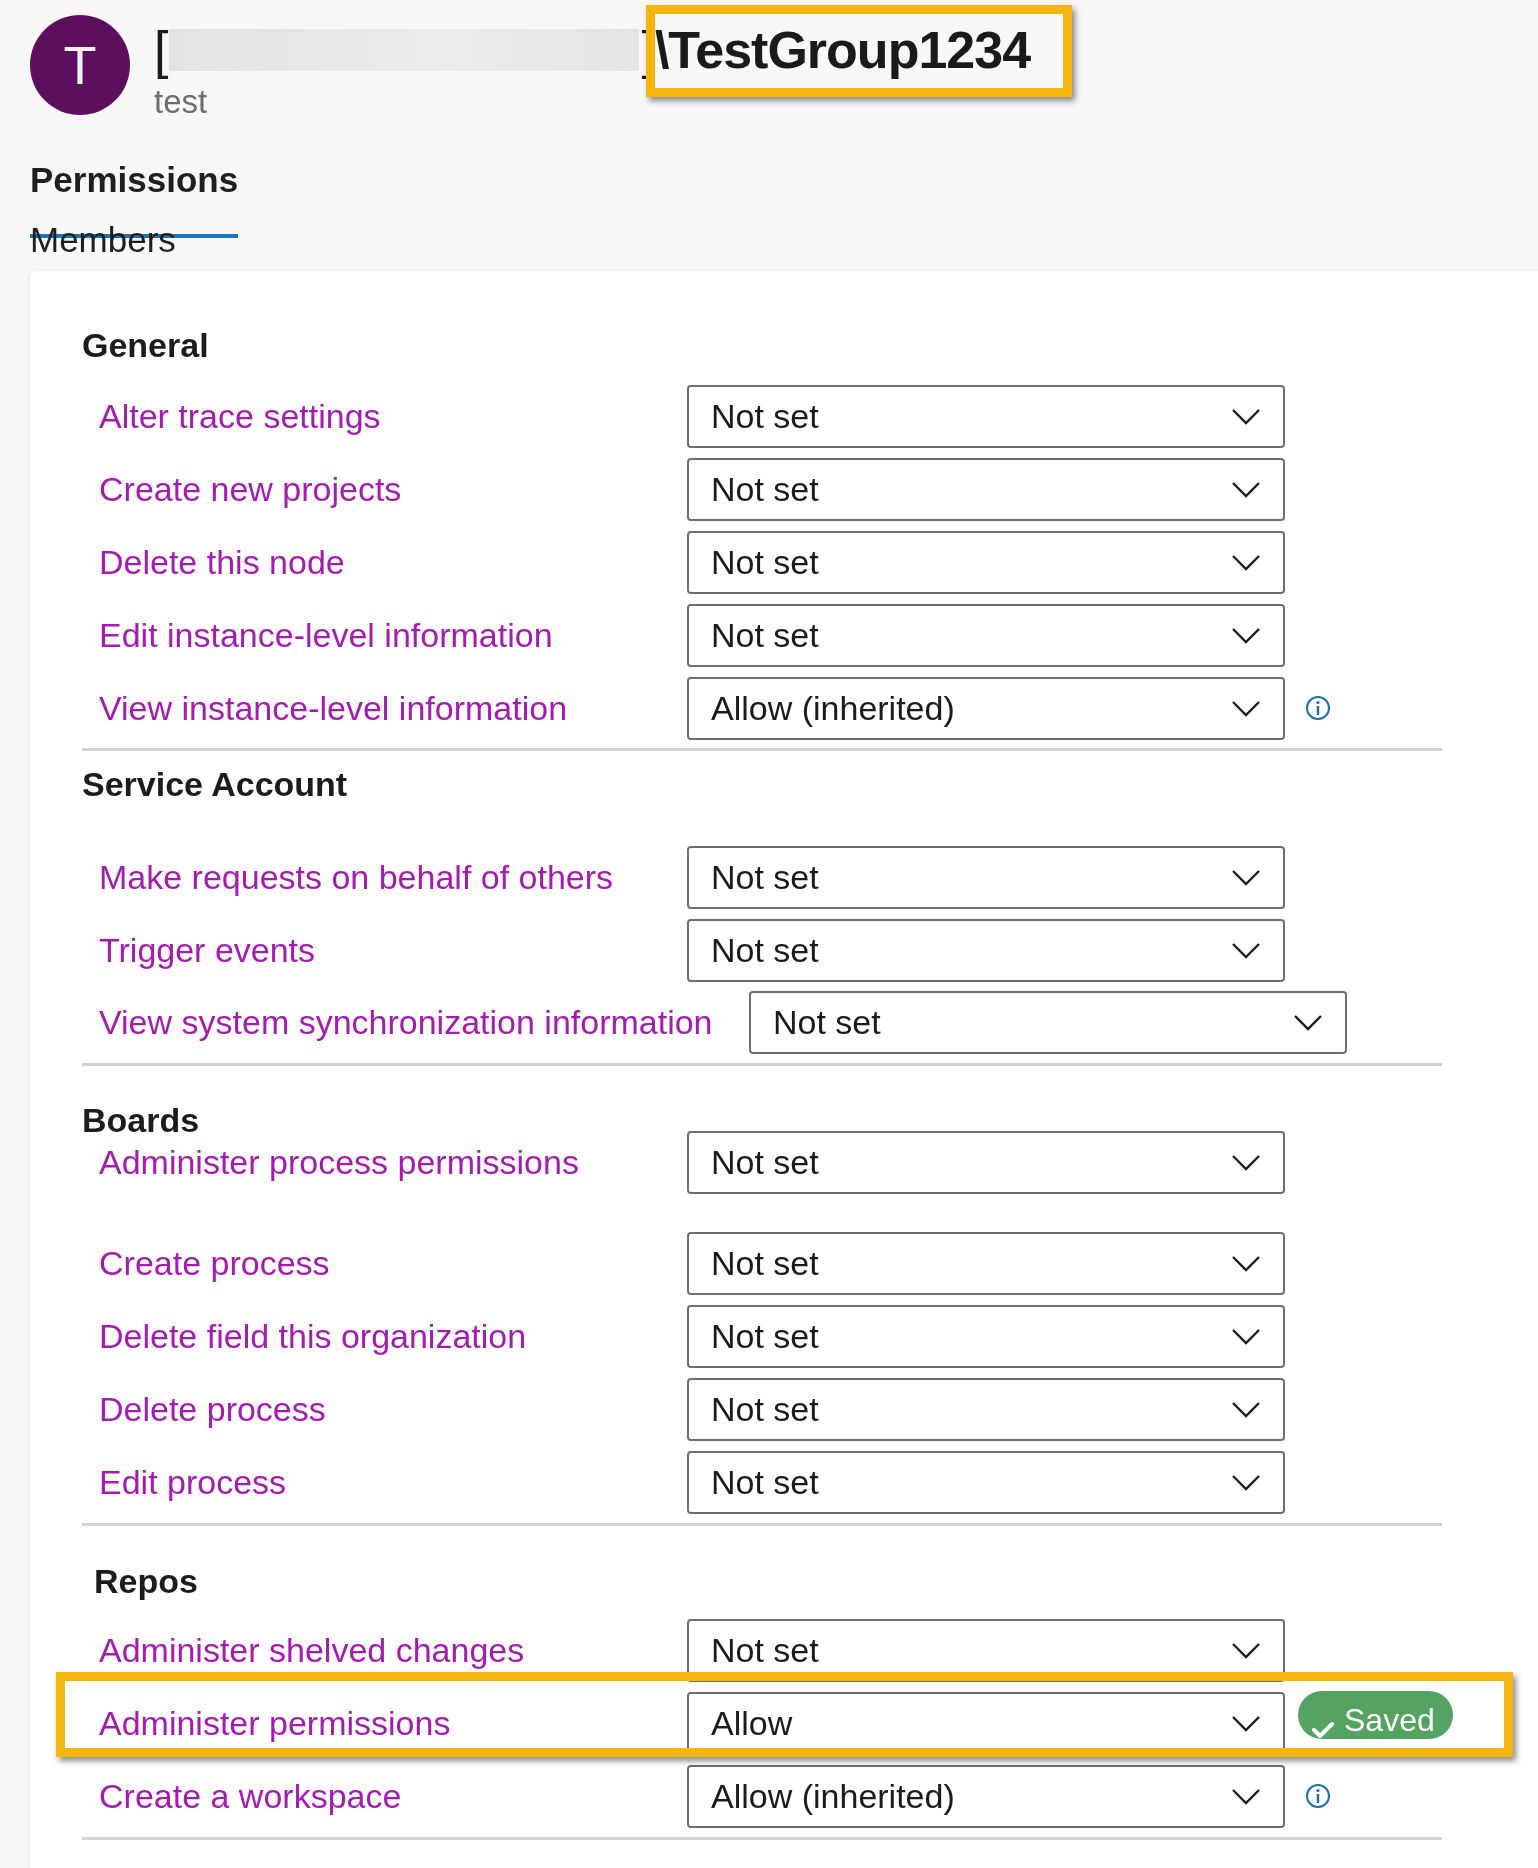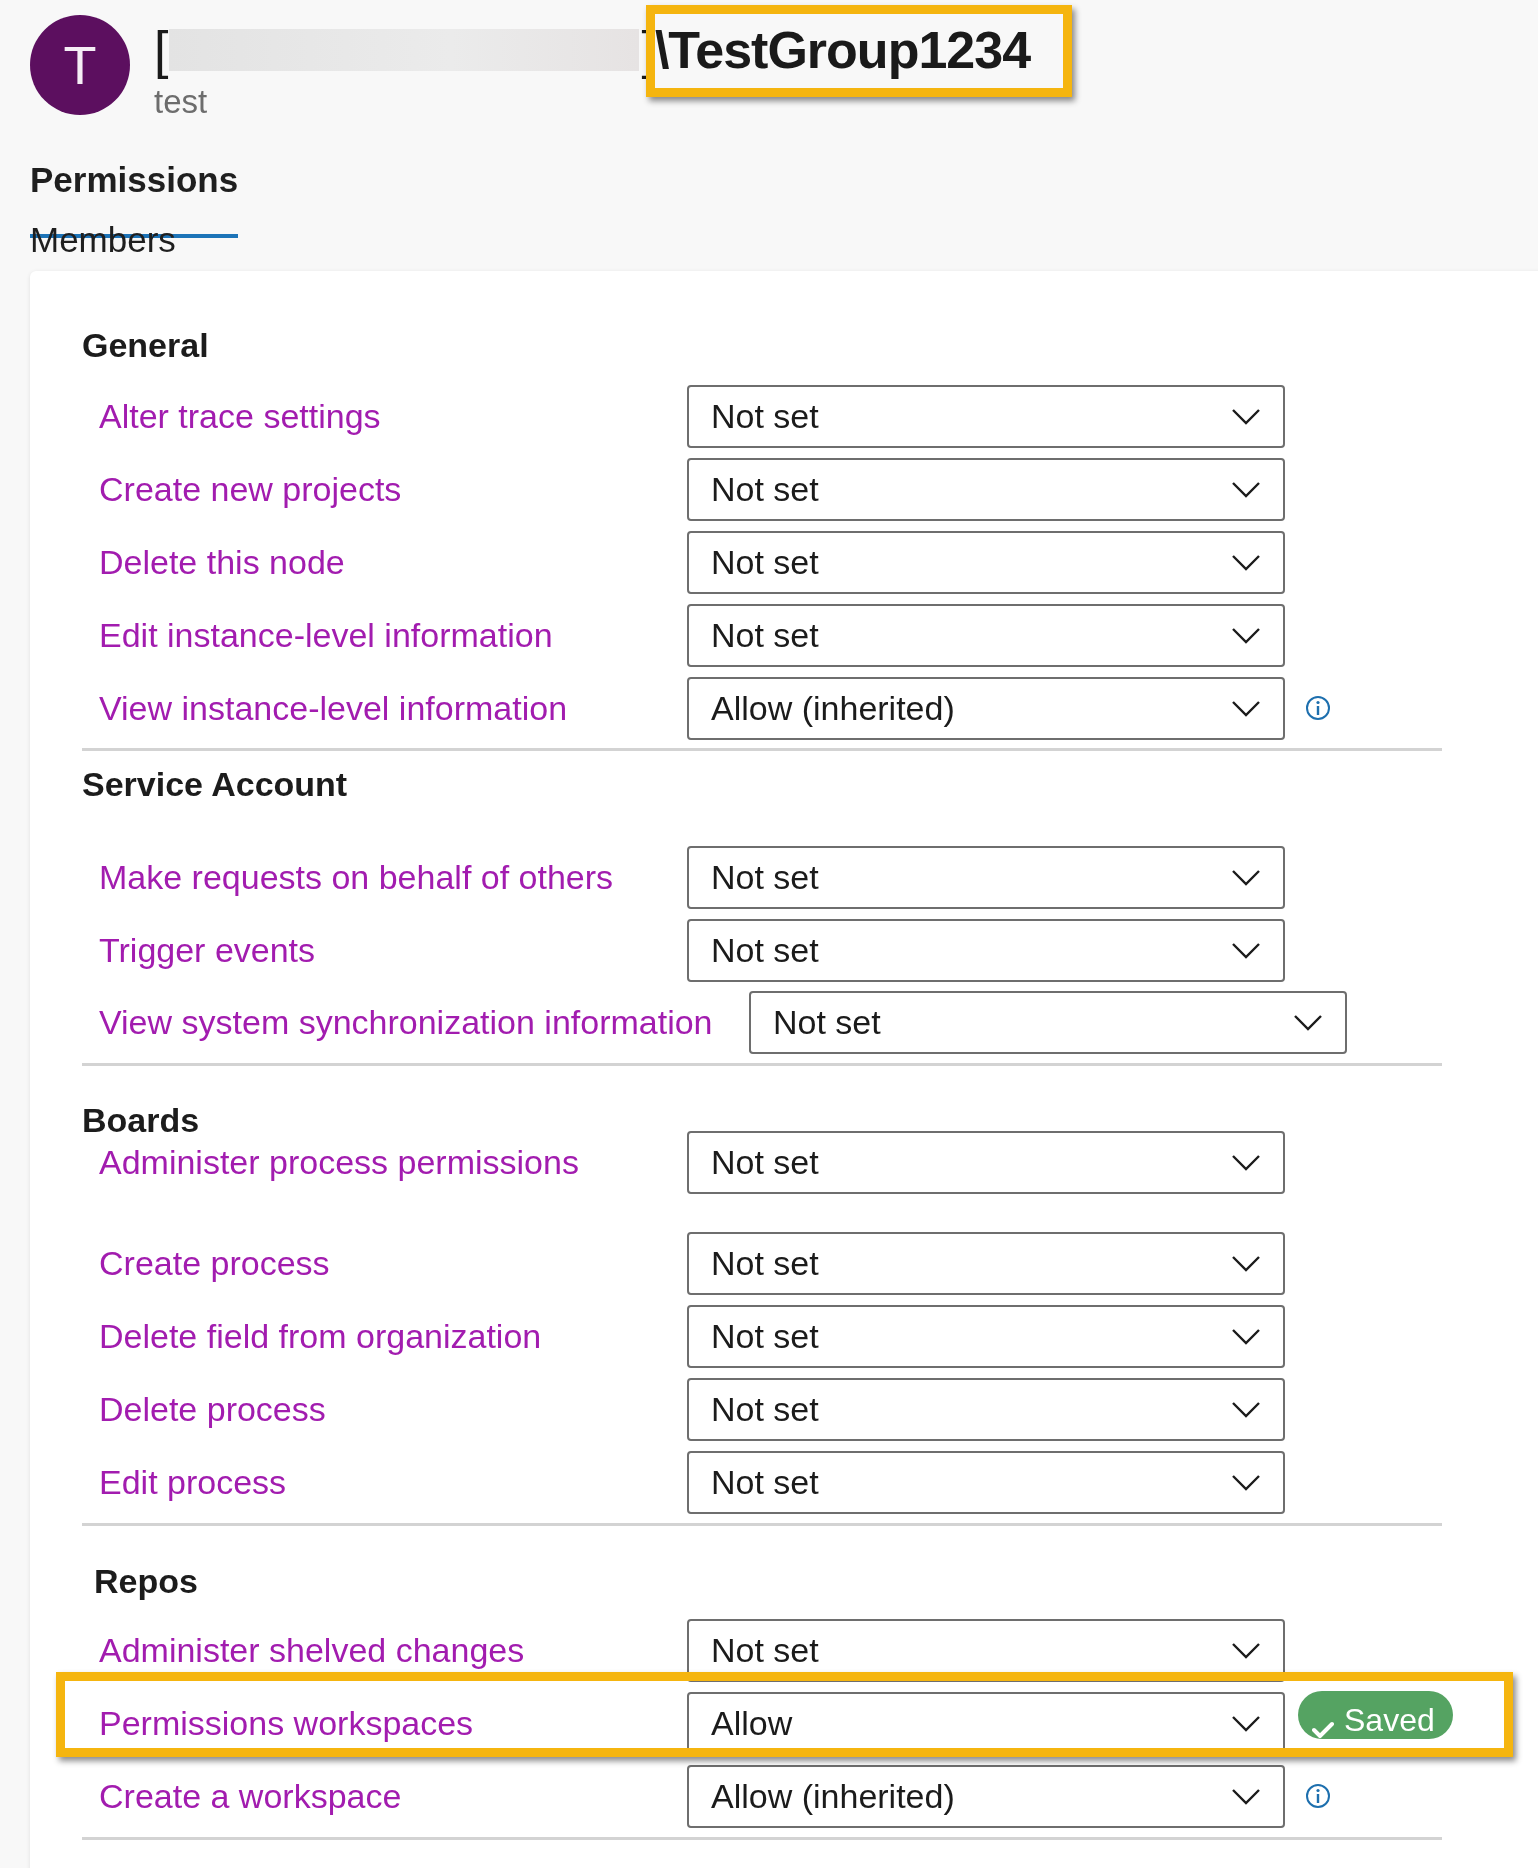--- a/index.html
+++ b/index.html
@@ -218,21 +218,21 @@
     <div class="row" style="top:961px;">
       <div class="row-label">Create process</div>
       <div class="select" style="left:605px;">
         <span class="select-value">Not set</span>
         <svg class="chevron" viewBox="0 0 30 20">
             <polyline points="2,3 15,16 28,3" fill="none" stroke="#1b1b1b" stroke-width="2.4"></polyline>
           </svg>
       </div>
     </div>
     <div class="row" style="top:1034px;">
-      <div class="row-label">Delete field from organization</div>
+      <div class="row-label">Delete field this organization</div>
       <div class="select" style="left:605px;">
         <span class="select-value">Not set</span>
         <svg class="chevron" viewBox="0 0 30 20">
             <polyline points="2,3 15,16 28,3" fill="none" stroke="#1b1b1b" stroke-width="2.4"></polyline>
           </svg>
       </div>
     </div>
     <div class="row" style="top:1107px;">
       <div class="row-label">Delete process</div>
       <div class="select" style="left:605px;">
@@ -260,21 +260,21 @@
     <div class="row" style="top:1348px;">
       <div class="row-label">Administer shelved changes</div>
       <div class="select" style="left:605px;">
         <span class="select-value">Not set</span>
         <svg class="chevron" viewBox="0 0 30 20">
             <polyline points="2,3 15,16 28,3" fill="none" stroke="#1b1b1b" stroke-width="2.4"></polyline>
           </svg>
       </div>
     </div>
     <div class="row" style="top:1421px;">
-      <div class="row-label">Permissions workspaces</div>
+      <div class="row-label">Administer permissions</div>
       <div class="select" style="left:605px;">
         <span class="select-value">Allow</span>
         <svg class="chevron" viewBox="0 0 30 20">
             <polyline points="2,3 15,16 28,3" fill="none" stroke="#1b1b1b" stroke-width="2.4"></polyline>
           </svg>
       </div>
     </div>
     <div class="row" style="top:1494px;">
       <div class="row-label">Create a workspace</div>
       <div class="select" style="left:605px;">

